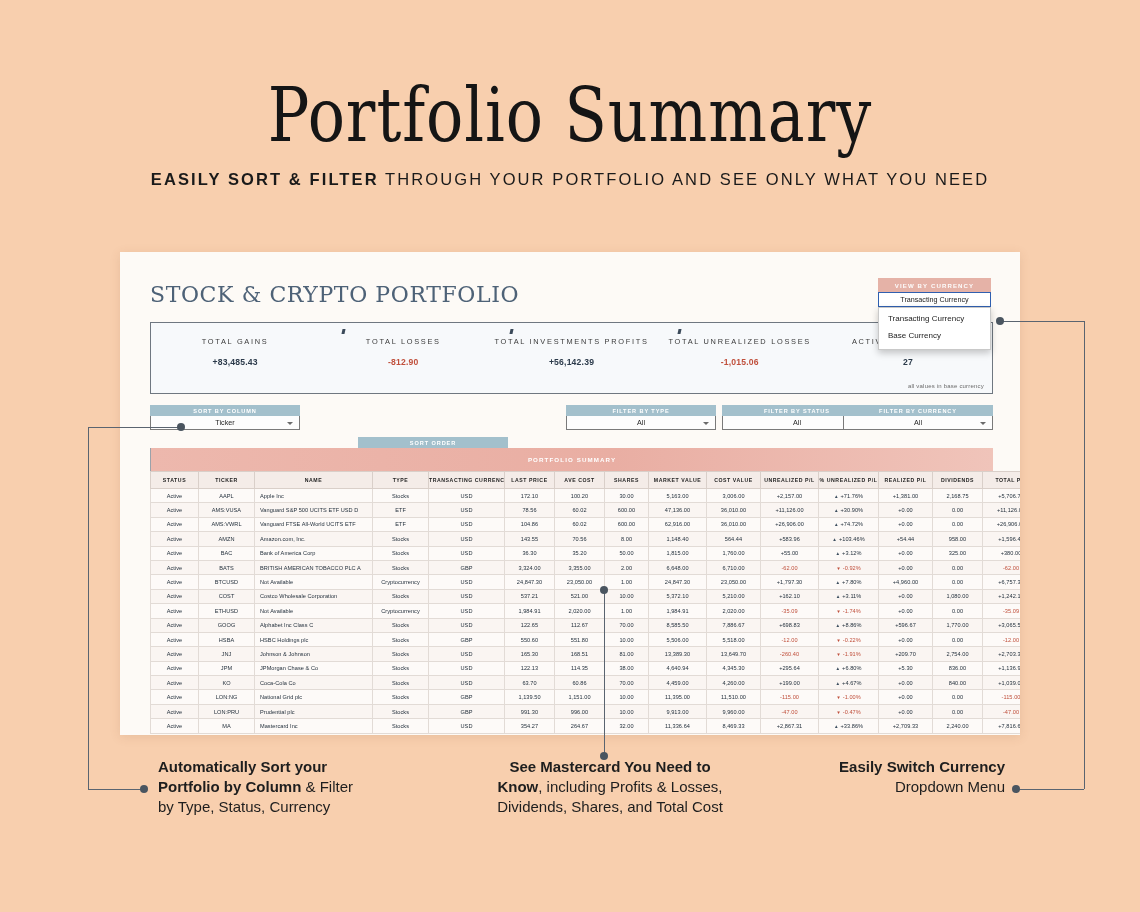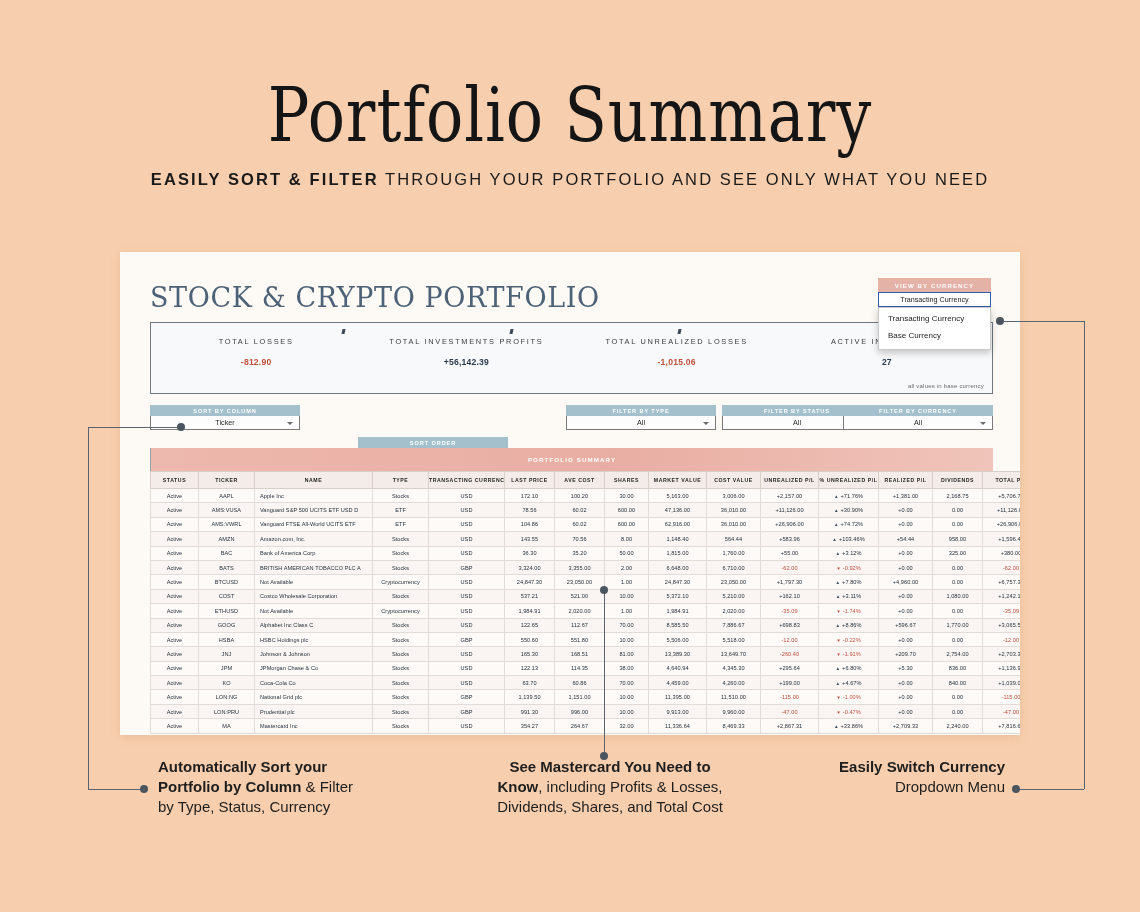--- a/index.html
+++ b/index.html
@@ -33,21 +33,21 @@
   .card {
     position: absolute; left: 120px; top: 252px;
     width: 900px; height: 483px;
     background: #fdfaf6;
     box-shadow: 0 2px 10px rgba(120,80,50,0.13);
     overflow: hidden;
   }
   .sheet-title {
     position: absolute; left: 30px; top: 30px;
     font-family: "DejaVu Serif", "Liberation Serif", serif;
-    font-size: 27px; letter-spacing: 0.6px;
+    font-size: 22px; letter-spacing: 0.6px;
     color: #4e6277; font-weight: 400;
   }
 
   
   .kpi-strip {
     position: absolute; left: 30px; top: 70px;
     width: 843px; height: 72px;
     background: #f7f9fb; border: 1px solid #6f7780;
   }
   .kpi-row { display: flex; width: 100%; height: 100%; padding-top: 14px; }
@@ -161,20 +161,24 @@
   <div class="hero-sub">
     <b>EASILY SORT &amp; FILTER</b><span class="light"> THROUGH YOUR PORTFOLIO AND SEE ONLY WHAT YOU NEED</span>
   </div>
 
   <div class="card">
 
     <div class="sheet-title">STOCK &amp; CRYPTO PORTFOLIO</div>
 
     <div class="kpi-strip">
       <div class="kpi-row" id="kpi-row">
+          <div class="kpi">
+            <div class="kpi-label">TOTAL GAINS</div>
+            <div class="kpi-value">+83,485.43</div>
+          </div>
           <div class="kpi">
             <div class="kpi-label">TOTAL LOSSES</div>
             <div class="kpi-value neg">-812.90</div>
           </div>
           <div class="kpi">
             <div class="kpi-label">TOTAL INVESTMENTS PROFITS</div>
             <div class="kpi-value">+56,142.39</div>
           </div>
           <div class="kpi">
             <div class="kpi-label">TOTAL UNREALIZED LOSSES</div>

